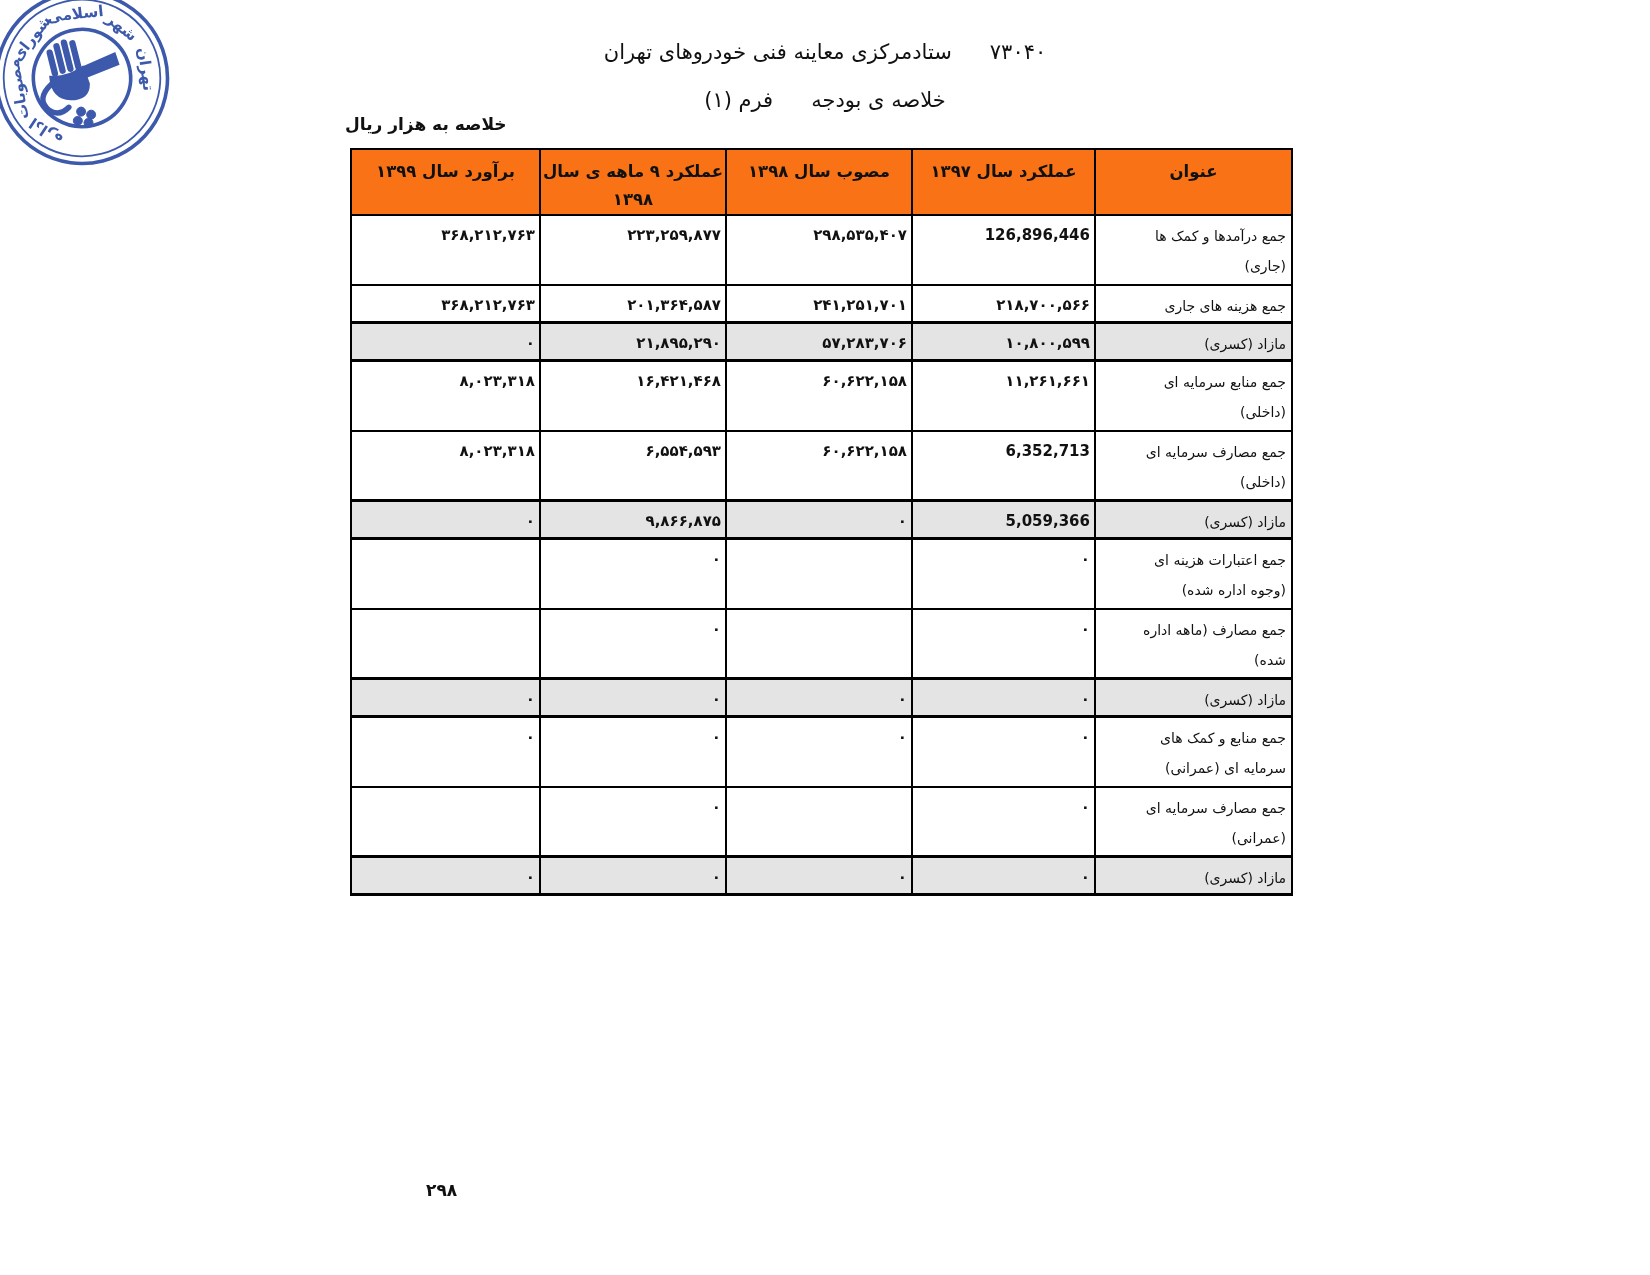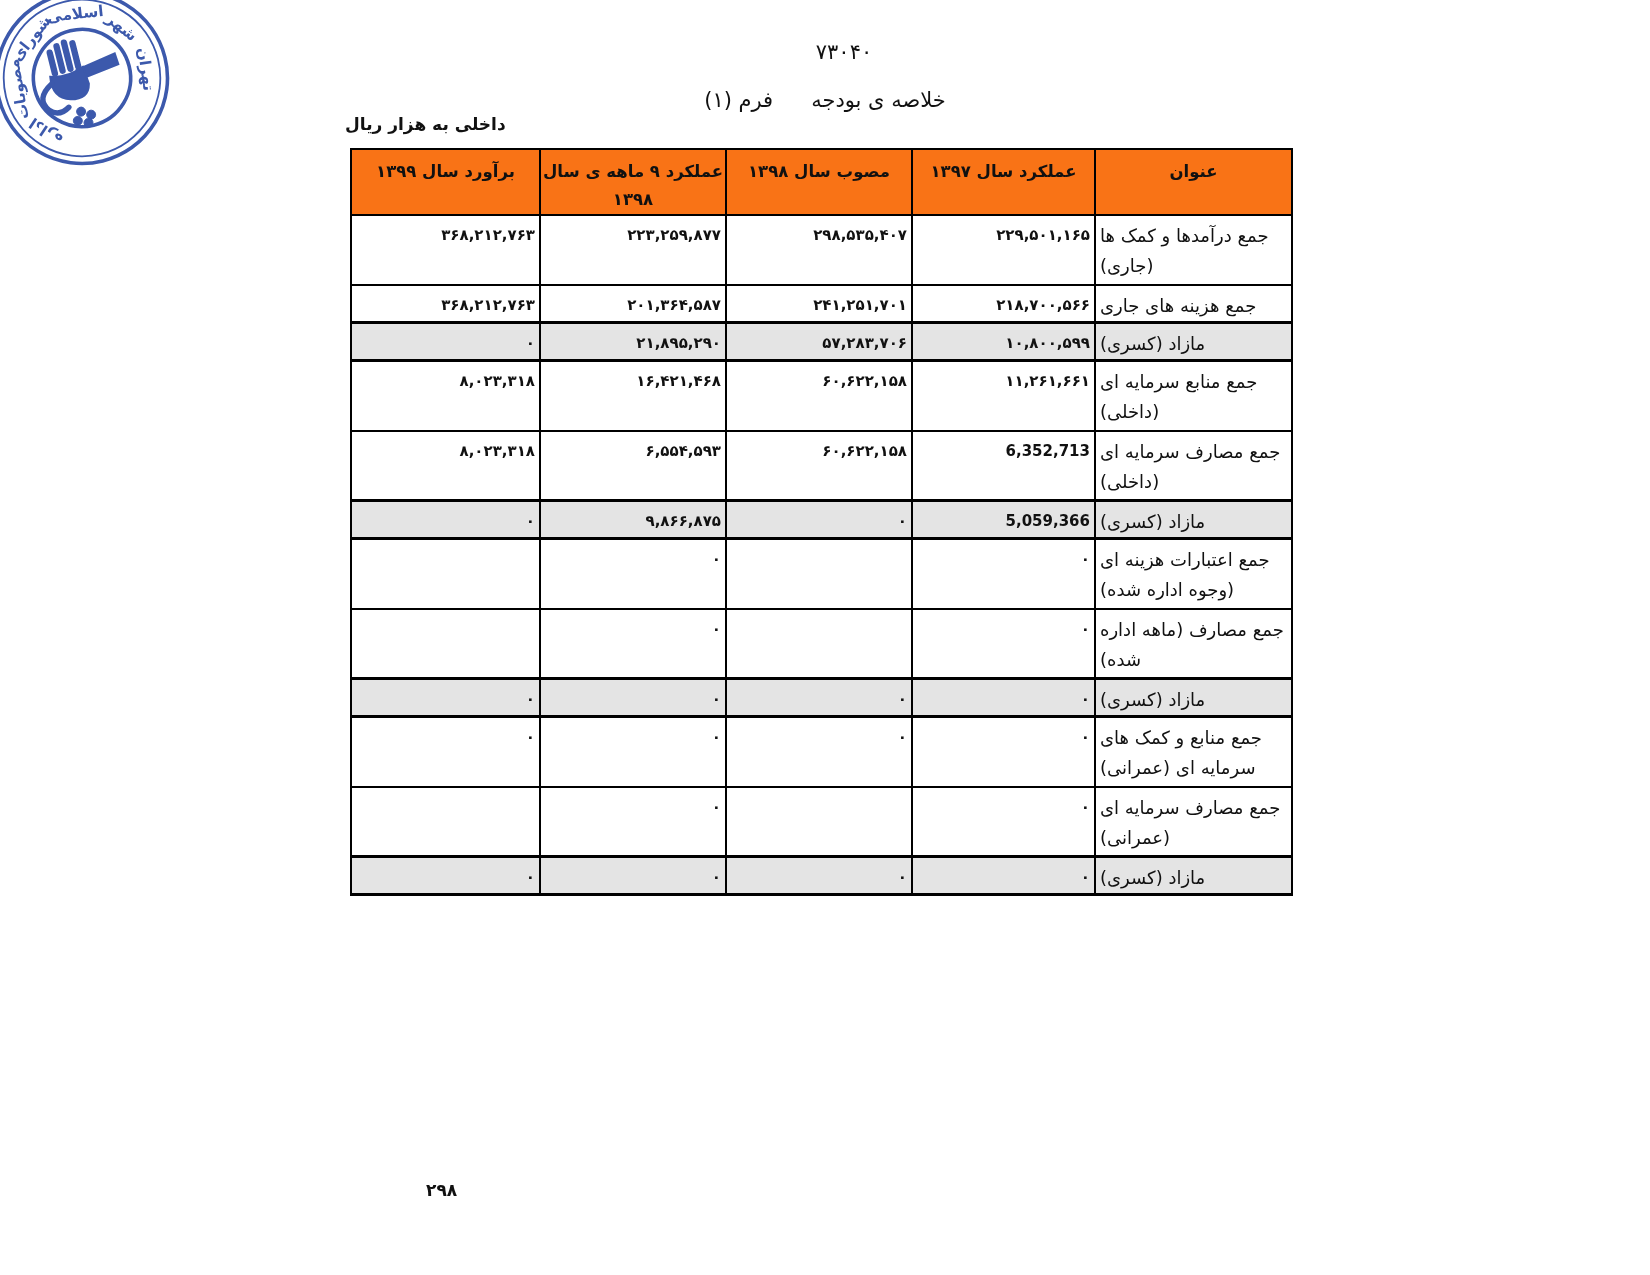--- a/index.html
+++ b/index.html
@@ -48,21 +48,21 @@
   table.budget thead th {
     background:#f97316;
     font-size:16.5px; font-weight:bold; text-align:center;
     height:66px; padding-top:8px; line-height:28px;
     white-space:pre-line;
   }
   tr.tall  td { height:70px; }
   tr.short td { height:36px; }
   tr.shaded td { background:#e4e4e4; border-top-width:3px; border-bottom-width:3px; }
   td.label-cell {
-    font-size:18px; text-align:left;
+    font-size:14px; text-align:right;
     padding:5px 5px 0 4px; line-height:30px;
     white-space:pre-line;
   }
   td.value-cell {
     font-size:15px; font-weight:bold; text-align:left;
     direction:ltr;
     padding:7px 4px 0 3px; line-height:24px;
   }
   
   td.value-cell { text-align:right;margin-left:36px; }
@@ -102,27 +102,28 @@
           <text x="100" y="34" transform="rotate(8,100,100)">اسلامی</text>
           <text x="100" y="34" transform="rotate(52,100,100)">شهر</text>
           <text x="100" y="34" transform="rotate(96,100,100)">تهران</text>
         </g>
     </svg>
   </div>
 
   <div class="title-line title-line1">
     <span>۷۳۰۴۰</span>
     <span class="title-gap"></span>
+    <span>ستادمرکزی معاینه فنی خودروهای تهران</span>
   </div>
   <div class="title-line title-line2">
     <span>خلاصه ی بودجه</span>
     <span class="title-gap"></span>
     <span>فرم (۱)</span>
   </div>
-  <div class="unit-note">داخلی به هزار ریال</div>
+  <div class="unit-note">خلاصه به هزار ریال</div>
 
   <div class="budget-table-wrap">
     <table class="budget">
       <colgroup>
         <col style="width:197px">
           <col style="width:183px">
           <col style="width:186px">
         <col style="width:186px">
           <col style="width:189px">
       </colgroup>
@@ -133,21 +134,21 @@
           <th>مصوب سال ۱۳۹۸</th>
           <th>عملکرد ۹ ماهه ی سال
 ۱۳۹۸</th>
           <th>برآورد سال ۱۳۹۹</th>
         </tr>
       </thead>
       <tbody id="budget-tbody">
           <tr class="tall">
             <td class="label-cell">جمع درآمدها و کمک ها
 (جاری)</td>
-            <td class="value-cell">۲۲۹,۵۰۱,۱۶۵</td>
+            <td class="value-cell">126,896,446</td>
             <td class="value-cell">۲۹۸,۵۳۵,۴۰۷</td>
             <td class="value-cell">۲۲۳,۲۵۹,۸۷۷</td>
             <td class="value-cell">۳۶۸,۲۱۲,۷۶۳</td>
           </tr>
           <tr class="short">
             <td class="label-cell">جمع هزینه های جاری</td>
             <td class="value-cell">۲۱۸,۷۰۰,۵۶۶</td>
             <td class="value-cell">۲۴۱,۲۵۱,۷۰۱</td>
             <td class="value-cell">۲۰۱,۳۶۴,۵۸۷</td>
             <td class="value-cell">۳۶۸,۲۱۲,۷۶۳</td>

